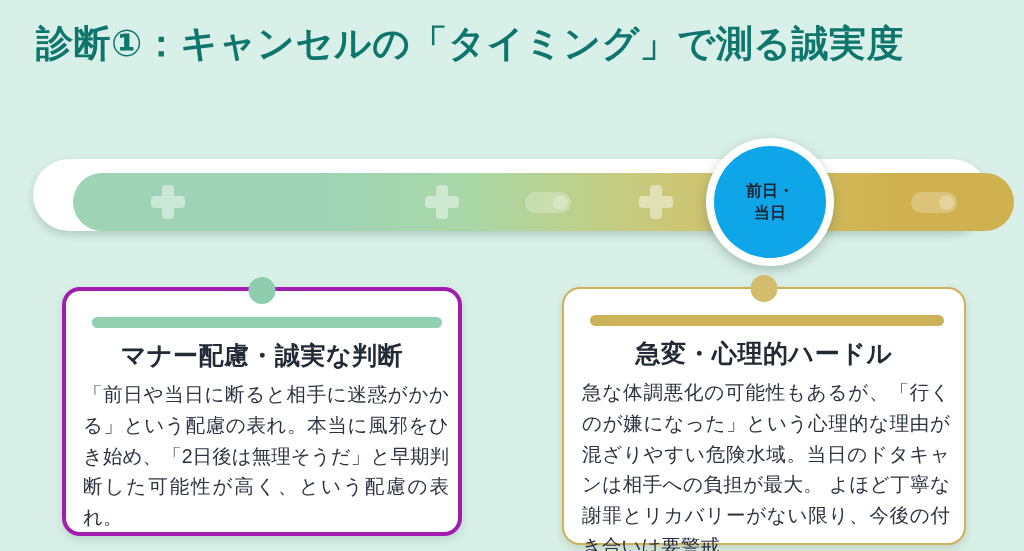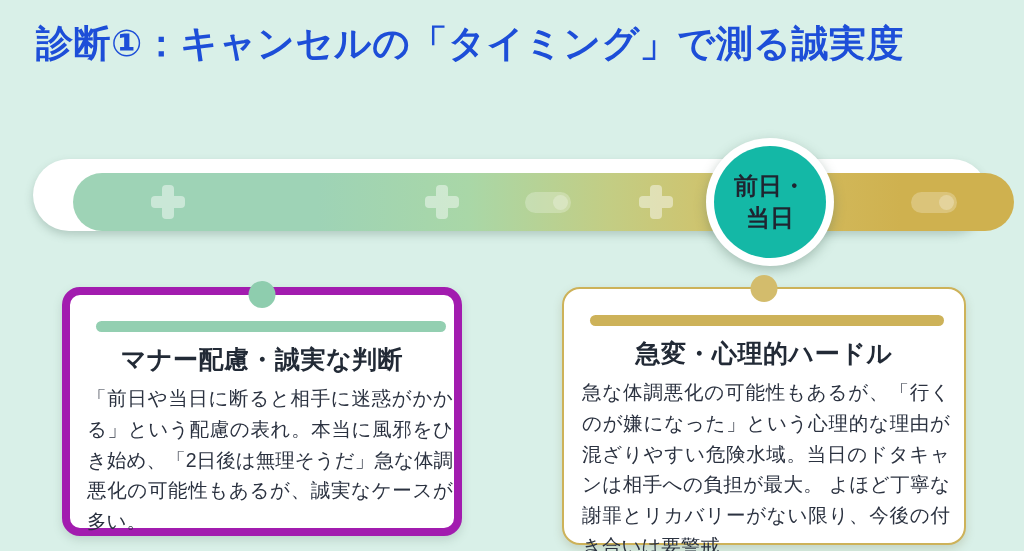--- a/index.html
+++ b/index.html
@@ -24,21 +24,21 @@
   
   .title {
     position: absolute;
     left: 36px;
     top: 22px;
     width: 950px;
     font-size: 37px;
     line-height: 1.2;
     font-weight: 700;
     letter-spacing: 0.5px;
-    color: #1d4ed8;
+    color: #0f766e;
     white-space: nowrap;
   }
 
   
   .timeline-wrap {
     position: absolute;
     left: 0;
     top: 152px;
     width: 1024px;
     height: 110px;
@@ -143,39 +143,39 @@
   }
   #node-right {
     left: 706px;
     top: -14px;
     width: 128px;
     height: 128px;
   }
   #node-right .node-inner {
     width: 112px;
     height: 112px;
-    background: #14b8a6;
-    font-size: 24px;
+    background: #0ea5e9;
+    font-size: 16px;
     line-height: 1.35;
     justify-content: center;
   }
 
   
   .card {
     position: absolute;
     background: #ffffff;
     border-radius: 18px;
     box-sizing: border-box;
   }
   #card-left {
     left: 62px;
     top: 287px;
     width: 400px;
     height: 249px;
-    border: 8px solid #a21caf;
+    border: 4px solid #a21caf;
     box-shadow: 0 4px 10px rgba(90, 120, 105, 0.22);
   }
   #card-right {
     left: 562px;
     top: 287px;
     width: 404px;
     height: 258px;
     border: 2px solid #cdb259;
     box-shadow: 0 4px 10px rgba(120, 110, 60, 0.22);
     padding-left: 40px;
@@ -261,21 +261,21 @@
       </div>
     </div>
 
   </div>
 
   <div class="card" id="card-left">
     <div class="connector"></div>
     <div class="accent-bar"></div>
     <div class="card-title">マナー配慮・誠実な判断</div>
     <div class="card-body">
-      <p>「前日や当日に断ると相手に迷惑がかかる」という配慮の表れ。本当に風邪をひき始め、「2日後は無理そうだ」急な体調悪化の可能性もあるが、誠実なケースが多い。</p>
+      <p>「前日や当日に断ると相手に迷惑がかかる」という配慮の表れ。本当に風邪をひき始め、「2日後は無理そうだ」と早期判断した可能性が高く、という配慮の表れ。</p>
     </div>
   </div>
 
   <div class="card" id="card-right">
     <div class="connector"></div>
     <div class="accent-bar"></div>
     <div class="card-title">急変・心理的ハードル</div>
     <div class="card-body">
       <p>急な体調悪化の可能性もあるが、「行くのが嫌になった」という心理的な理由が混ざりやすい危険水域。当日のドタキャンは相手への負担が最大。 よほど丁寧な謝罪とリカバリーがない限り、今後の付き合いは要警戒。</p>
     </div>

